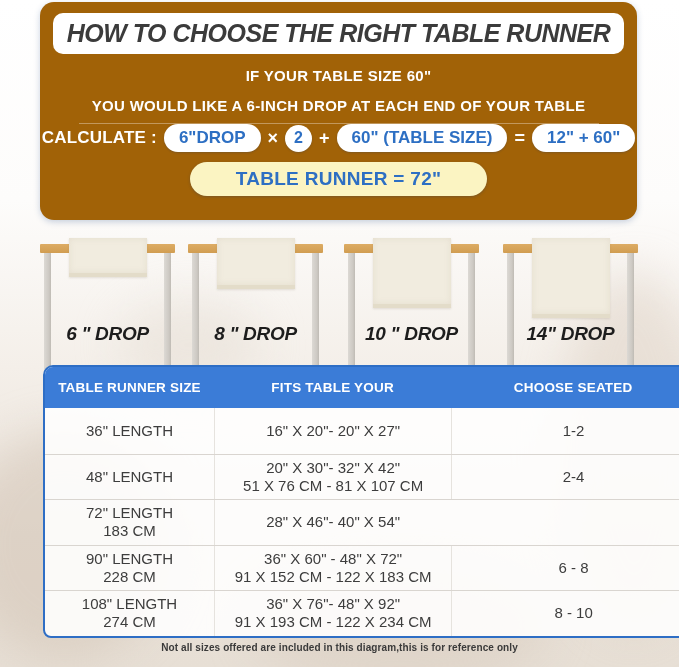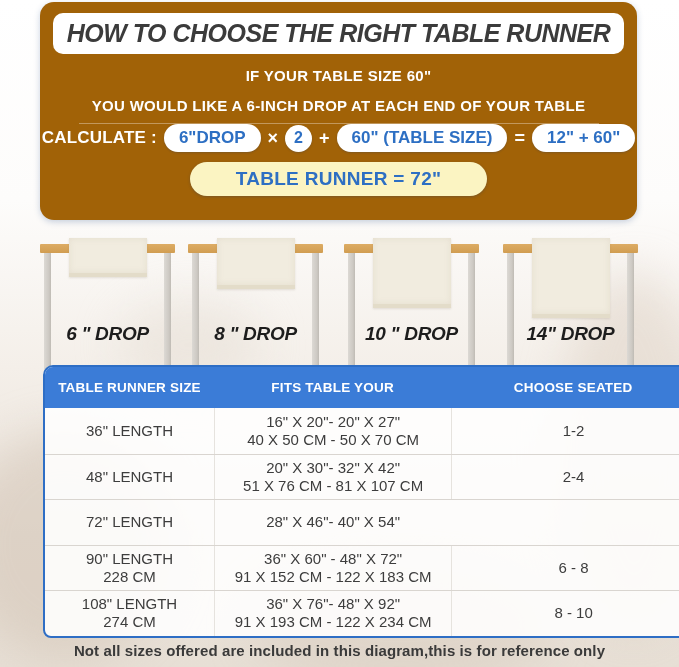--- a/index.html
+++ b/index.html
@@ -98,21 +98,21 @@
     height:45.5px; align-items:center;
   }
   .trow + .trow { border-top:1px solid #d9d5d0; }
   .tcell { text-align:center; color:#3d3d3d; font-size:15px; line-height:18px; }
   .tcell.c2, .tcell.c3 { border-left:1px solid #e6e3de; height:100%;
     display:flex; flex-direction:column; justify-content:center; }
 
   
   .footnote {
     position:absolute; left:0; top:642px; width:100%; text-align:center;
-    font-size:15px; font-weight:bold; color:#3a3a3a; letter-spacing:.1px;
+    font-size:10px; font-weight:bold; color:#3a3a3a; letter-spacing:.1px;
   }
 </style>
 </head>
 <body>
 
 <div class="blob b1"></div>
 <div class="blob b2"></div>
 <div class="blob b3"></div>
 <div class="blob b4"></div>
 
@@ -175,39 +175,39 @@
     <div class="hcell">FITS TABLE YOUR</div>
     <div class="hcell">CHOOSE SEATED</div>
   </div>
 
   <div class="trow">
     <div class="tcell c1">
       <div>36" LENGTH</div>
     </div>
     <div class="tcell c2">
       <div>16" X 20"- 20" X 27"</div>
-      <div>40 X 50 CM - 50 X 70 CM</div>
     </div>
     <div class="tcell c3">1-2</div>
   </div>
 
   <div class="trow">
     <div class="tcell c1">
       <div>48" LENGTH</div>
     </div>
     <div class="tcell c2">
       <div>20" X 30"- 32" X 42"</div>
       <div>51 X 76 CM - 81 X 107 CM</div>
     </div>
     <div class="tcell c3">2-4</div>
   </div>
 
   <div class="trow">
     <div class="tcell c1">
       <div>72" LENGTH</div>
+      <div>183 CM</div>
     </div>
     <div class="tcell c2">
       <div>28" X 46"- 40" X 54"</div>
     </div>
   </div>
 
   <div class="trow">
     <div class="tcell c1">
       <div>90" LENGTH</div>
       <div>228 CM</div>

